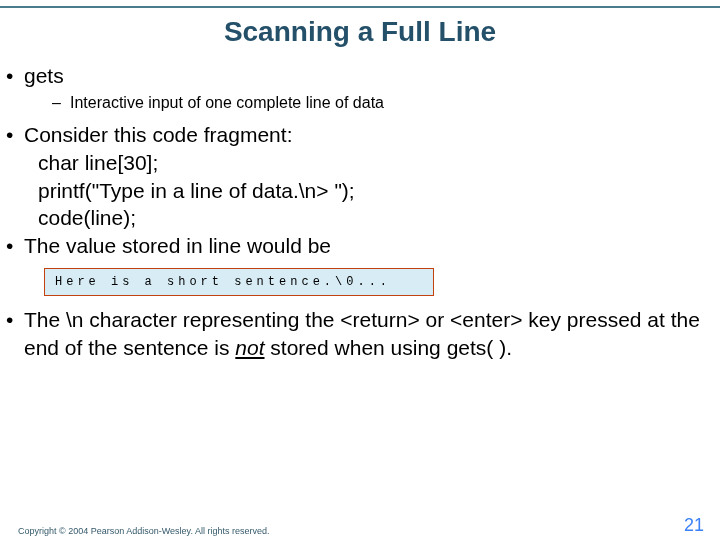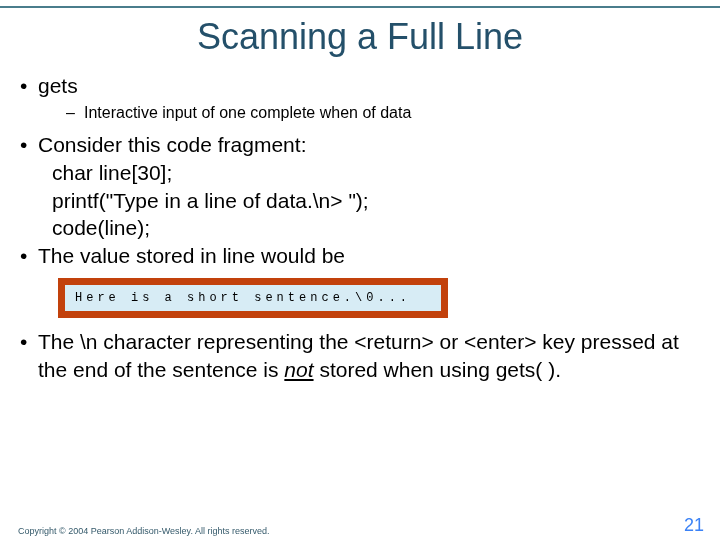--- a/index.html
+++ b/index.html
@@ -20,27 +20,27 @@
     box-sizing: border-box;
     padding: 0;
   }
   .topline {
     width: 100%;
     border-top: 2px solid #4a7d8c;
     margin-top: 6px;
   }
   .title {
     text-align: center;
-    font-size: 36px;
-    font-weight: normal;
+    font-size: 28px;
+    font-weight: bold;
     color: #24506a;
     margin: 8px 0 14px 0;
   }
   .body {
-    padding: 0 18px 0 16px;
+    padding: 0 18px 0 2px;
   }
   ul.lvl1 {
     list-style: none;
     margin: 0;
     padding: 0;
   }
   ul.lvl1 > li {
     position: relative;
     padding-left: 22px;
     font-size: 21px;
@@ -71,21 +71,21 @@
     left: 0;
     top: 0;
   }
   .codeline {
     padding-left: 36px;
     font-size: 21px;
     line-height: 1.32;
   }
   .memory-box {
     margin: 8px 0 10px 42px;
-    border: 7px solid #c2410c;
+    border: 1px solid #c2410c;
     background: #d7ecf5;
     padding: 6px 10px;
     width: 390px;
     font-family: "Courier New", monospace;
     font-size: 12px;
     letter-spacing: 4px;
     color: #000;
     box-sizing: border-box;
     white-space: nowrap;
     overflow: hidden;
@@ -115,21 +115,21 @@
 
 <div class="slide">
   <div class="topline"></div>
   <div class="title">Scanning a Full Line</div>
 
   <div class="body">
     <ul class="lvl1">
       <li>
         <span>gets</span>
         <ul class="lvl2">
-          <li>Interactive input of one complete when of data</li>
+          <li>Interactive input of one complete line of data</li>
         </ul>
       </li>
       <li>Consider this code fragment:</li>
     </ul>
     <div class="codeline">char line[30];</div>
     <div class="codeline">printf("Type in a line of data.\n&gt; ");</div>
     <div class="codeline">code(line);</div>
     <ul class="lvl1">
       <li>The value stored in line would be</li>
     </ul>

